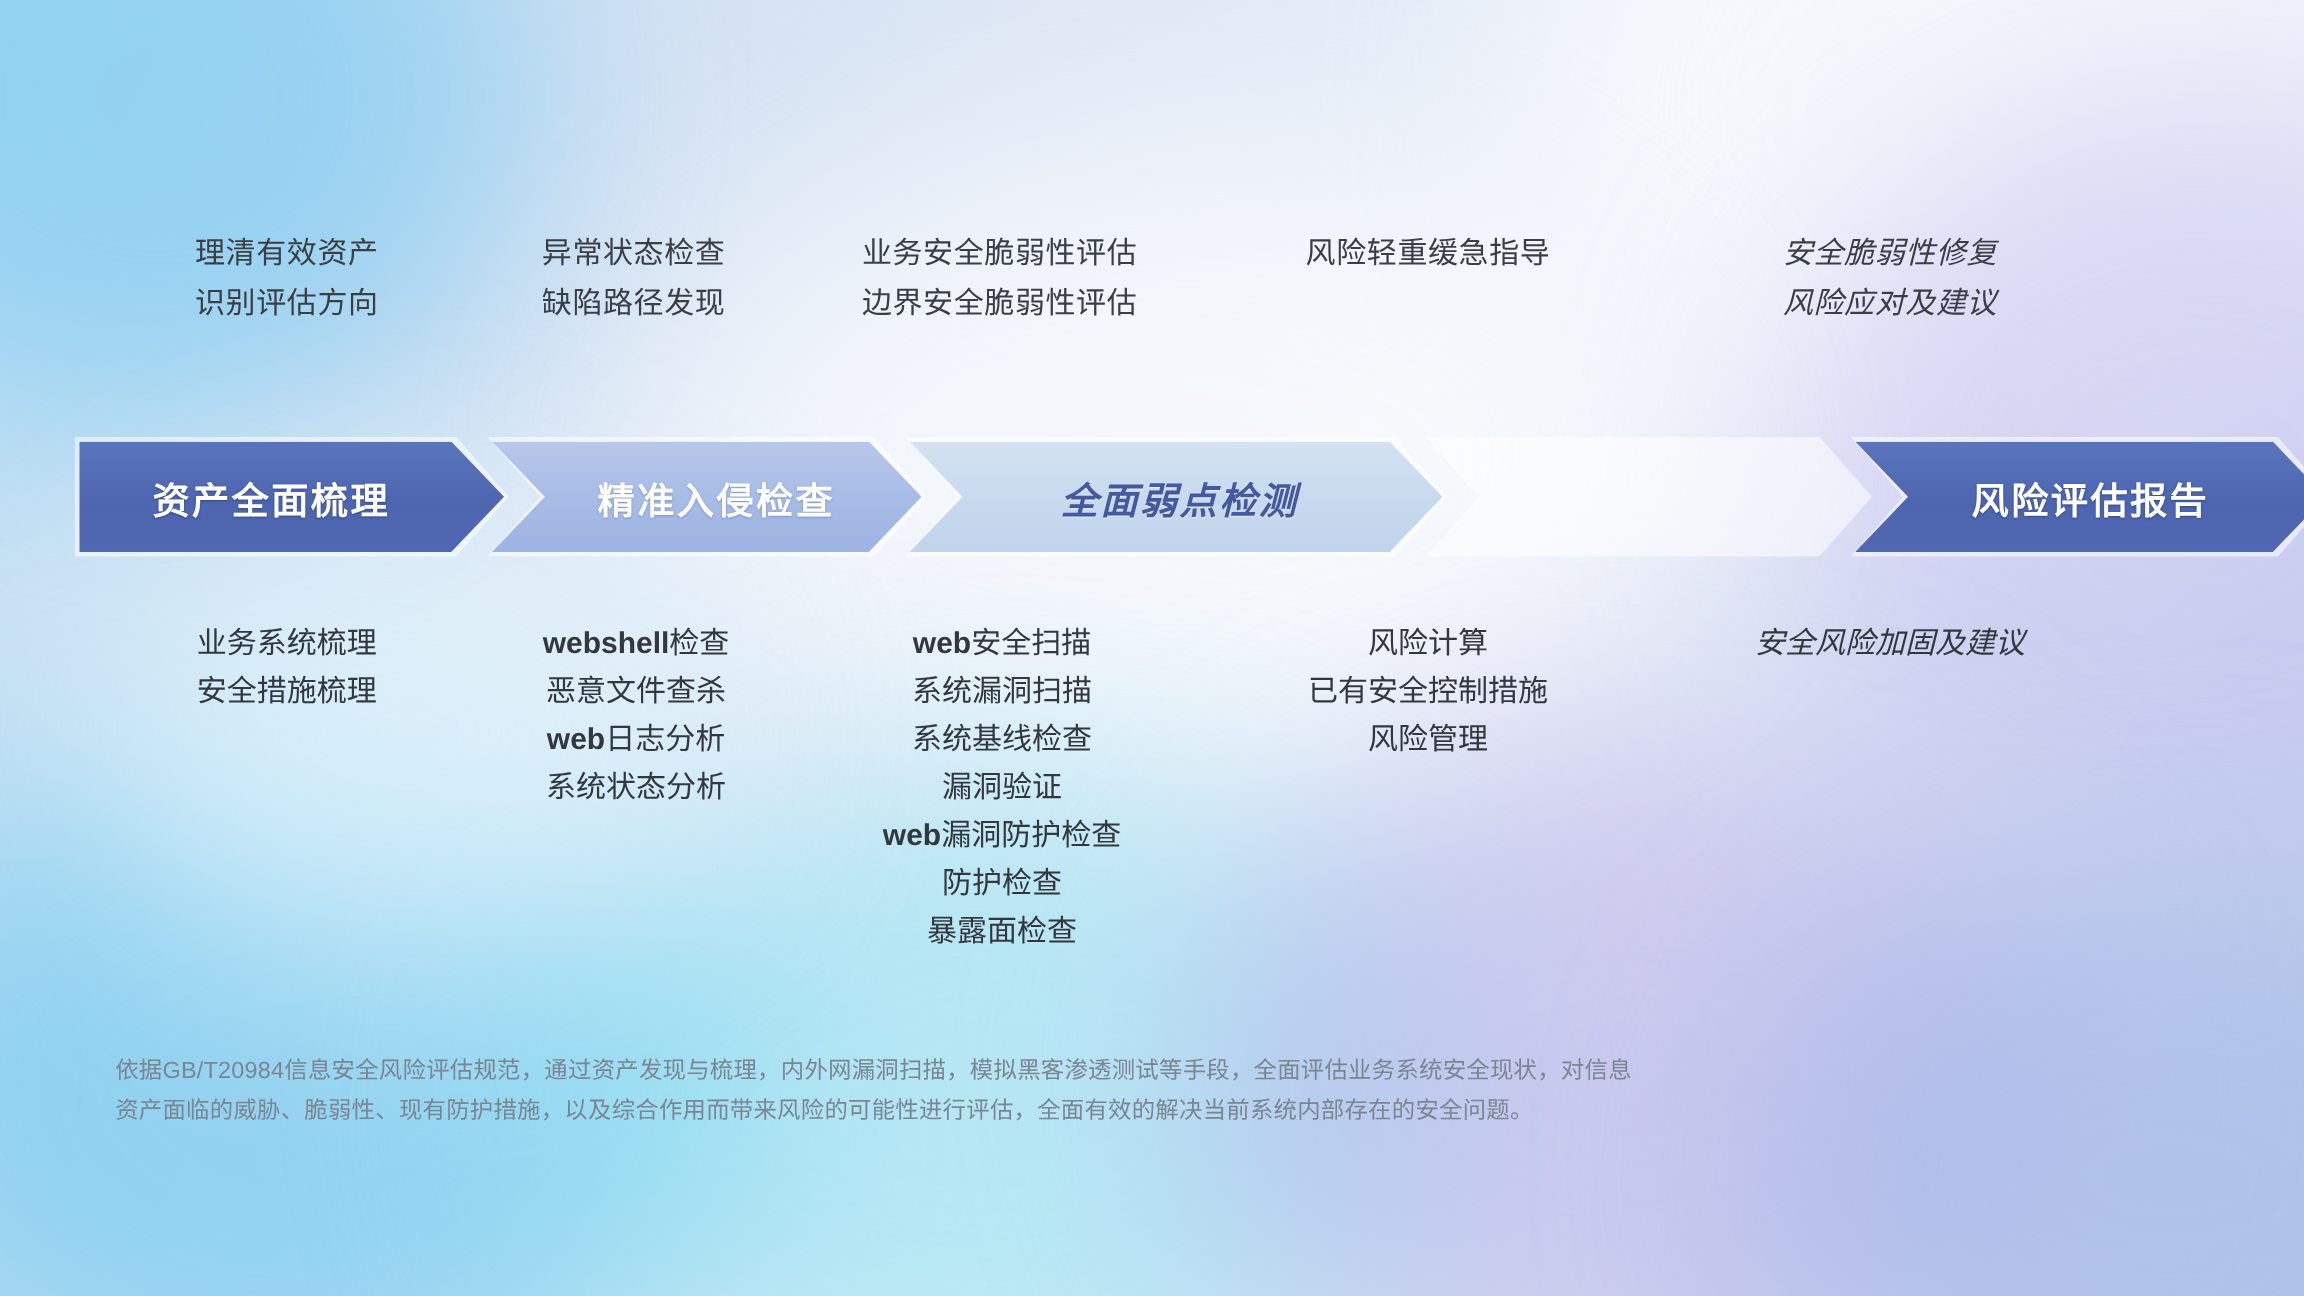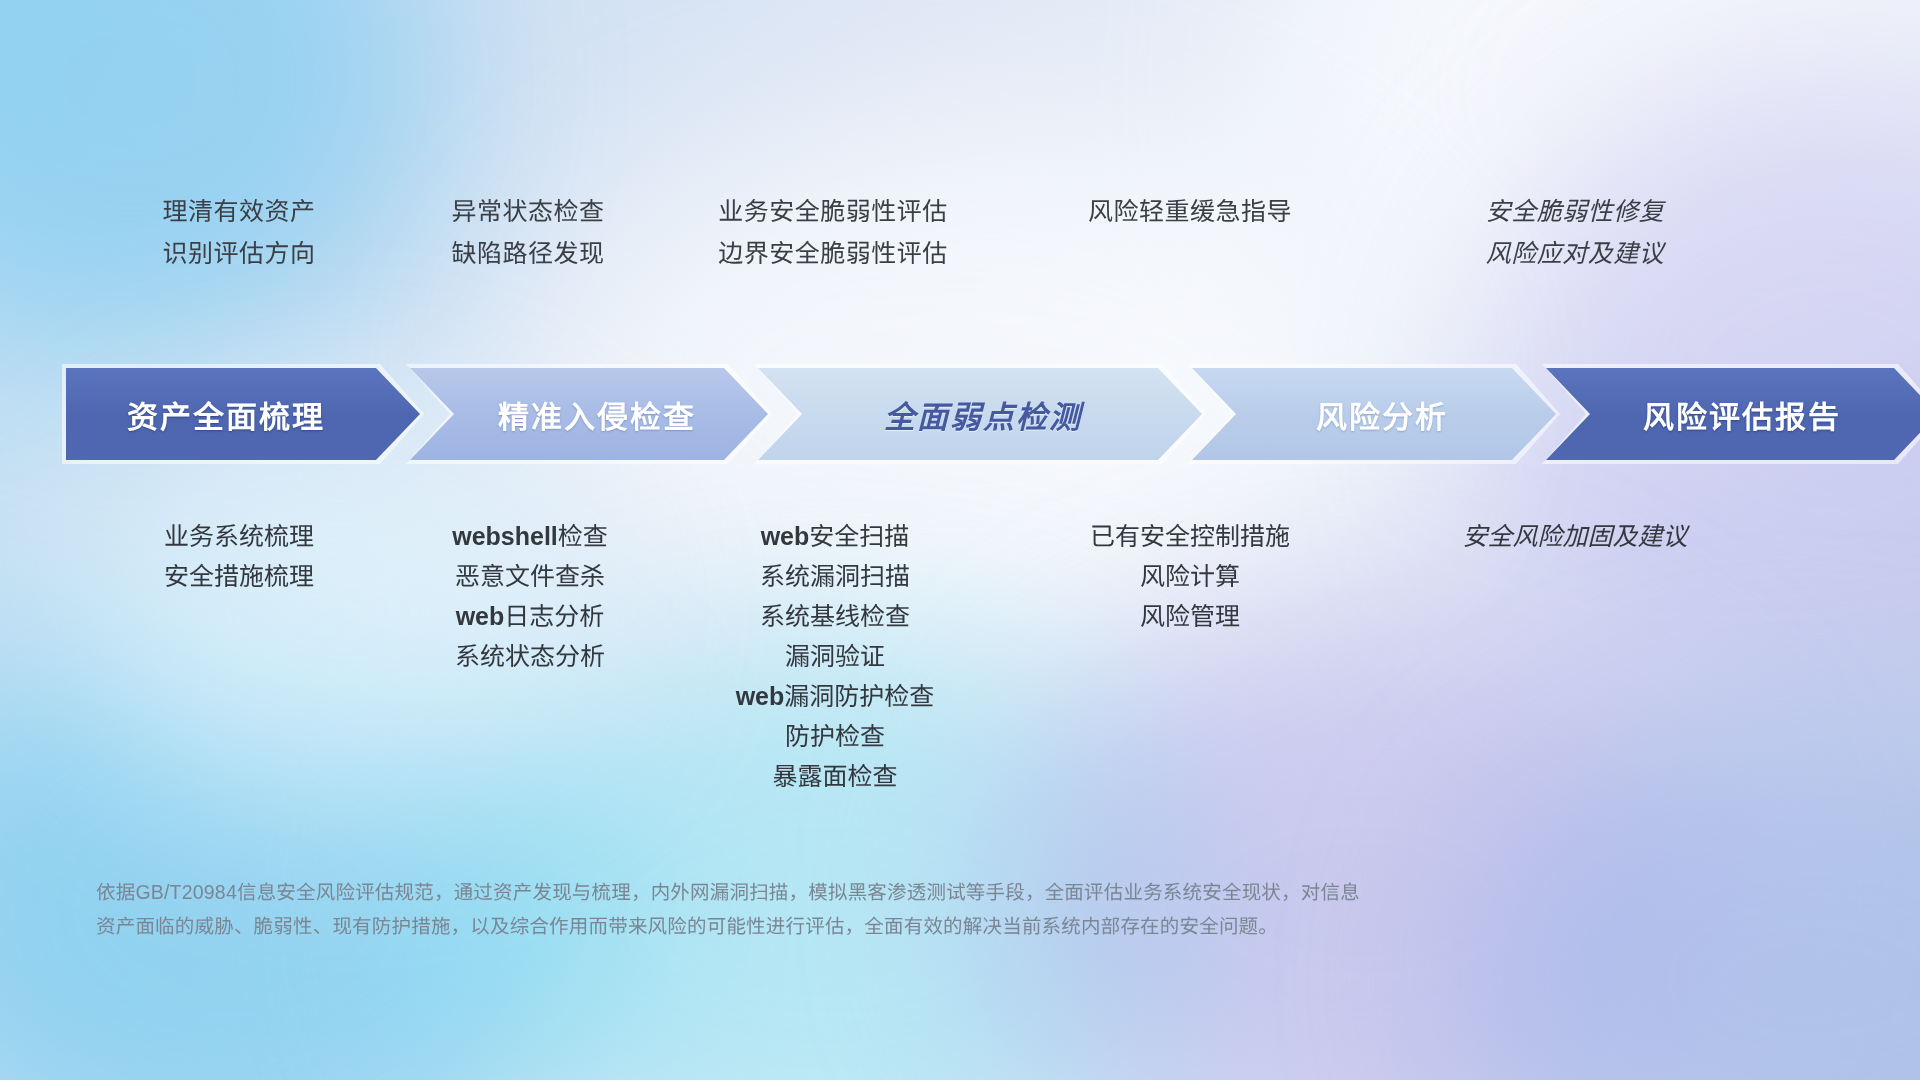--- a/index.html
+++ b/index.html
@@ -156,23 +156,20 @@
     </div>
 
     <div class="chev mid" style="left:344px;width:358px;clip-path:polygon(0 0, 314px 0, 358px 46px, 314px 92px, 0 92px, 44px 46px);">
       <span class="lbl" style="padding-left:30px;padding-right:14px;">精准入侵检查</span>
     </div>
 
     <div class="chev light" style="left:692px;width:444px;clip-path:polygon(0 0, 400px 0, 444px 46px, 400px 92px, 0 92px, 44px 46px);font-style:italic;">
       <span class="lbl" style="padding-left:24px;padding-right:18px;">全面弱点检测</span>
     </div>
 
-    <div class="chev pale" style="left:1126px;width:364px;clip-path:polygon(0 0, 320px 0, 364px 46px, 320px 92px, 0 92px, 44px 46px);">
-      <span class="lbl" style="padding-left:30px;padding-right:14px;">风险分析</span>
-    </div>
 
     <div class="chev dark" style="left:1480px;width:392px;clip-path:polygon(0 0, 348px 0, 392px 46px, 348px 92px, 0 92px, 44px 46px);">
       <span class="lbl" style="padding-left:22px;padding-right:22px;">风险评估报告</span>
     </div>
   </div>
 
   <div class="bot-col" style="left:78px;top:516px;width:322px;">
     <span class="bi">业务系统梳理</span>
     <span class="bi">安全措施梳理</span>
   </div>
@@ -188,22 +185,22 @@
     <span class="bi"><b>web</b><span>安全扫描</span></span>
     <span class="bi"><b></b><span>系统漏洞扫描</span></span>
     <span class="bi"><b></b><span>系统基线检查</span></span>
     <span class="bi"><b></b><span>漏洞验证</span></span>
     <span class="bi"><b>web</b><span>漏洞防护检查</span></span>
     <span class="bi"><b></b><span>防护检查</span></span>
     <span class="bi"><b></b><span>暴露面检查</span></span>
   </div>
 
   <div class="bot-col" style="left:1000px;top:516px;width:380px;">
+    <span class="bi">风险计算</span>
     <span class="bi">已有安全控制措施</span>
-    <span class="bi">风险计算</span>
     <span class="bi">风险管理</span>
   </div>
 
   <div class="bot-col" style="left:1400px;top:516px;width:350px;font-style:italic;">
     <span class="bi">安全风险加固及建议</span>
   </div>
 
   <div id="footer">
     <span class="fl">依据GB/T20984信息安全风险评估规范，通过资产发现与梳理，内外网漏洞扫描，模拟黑客渗透测试等手段，全面评估业务系统安全现状，对信息</span>
     <span class="fl">资产面临的威胁、脆弱性、现有防护措施，以及综合作用而带来风险的可能性进行评估，全面有效的解决当前系统内部存在的安全问题。</span>

